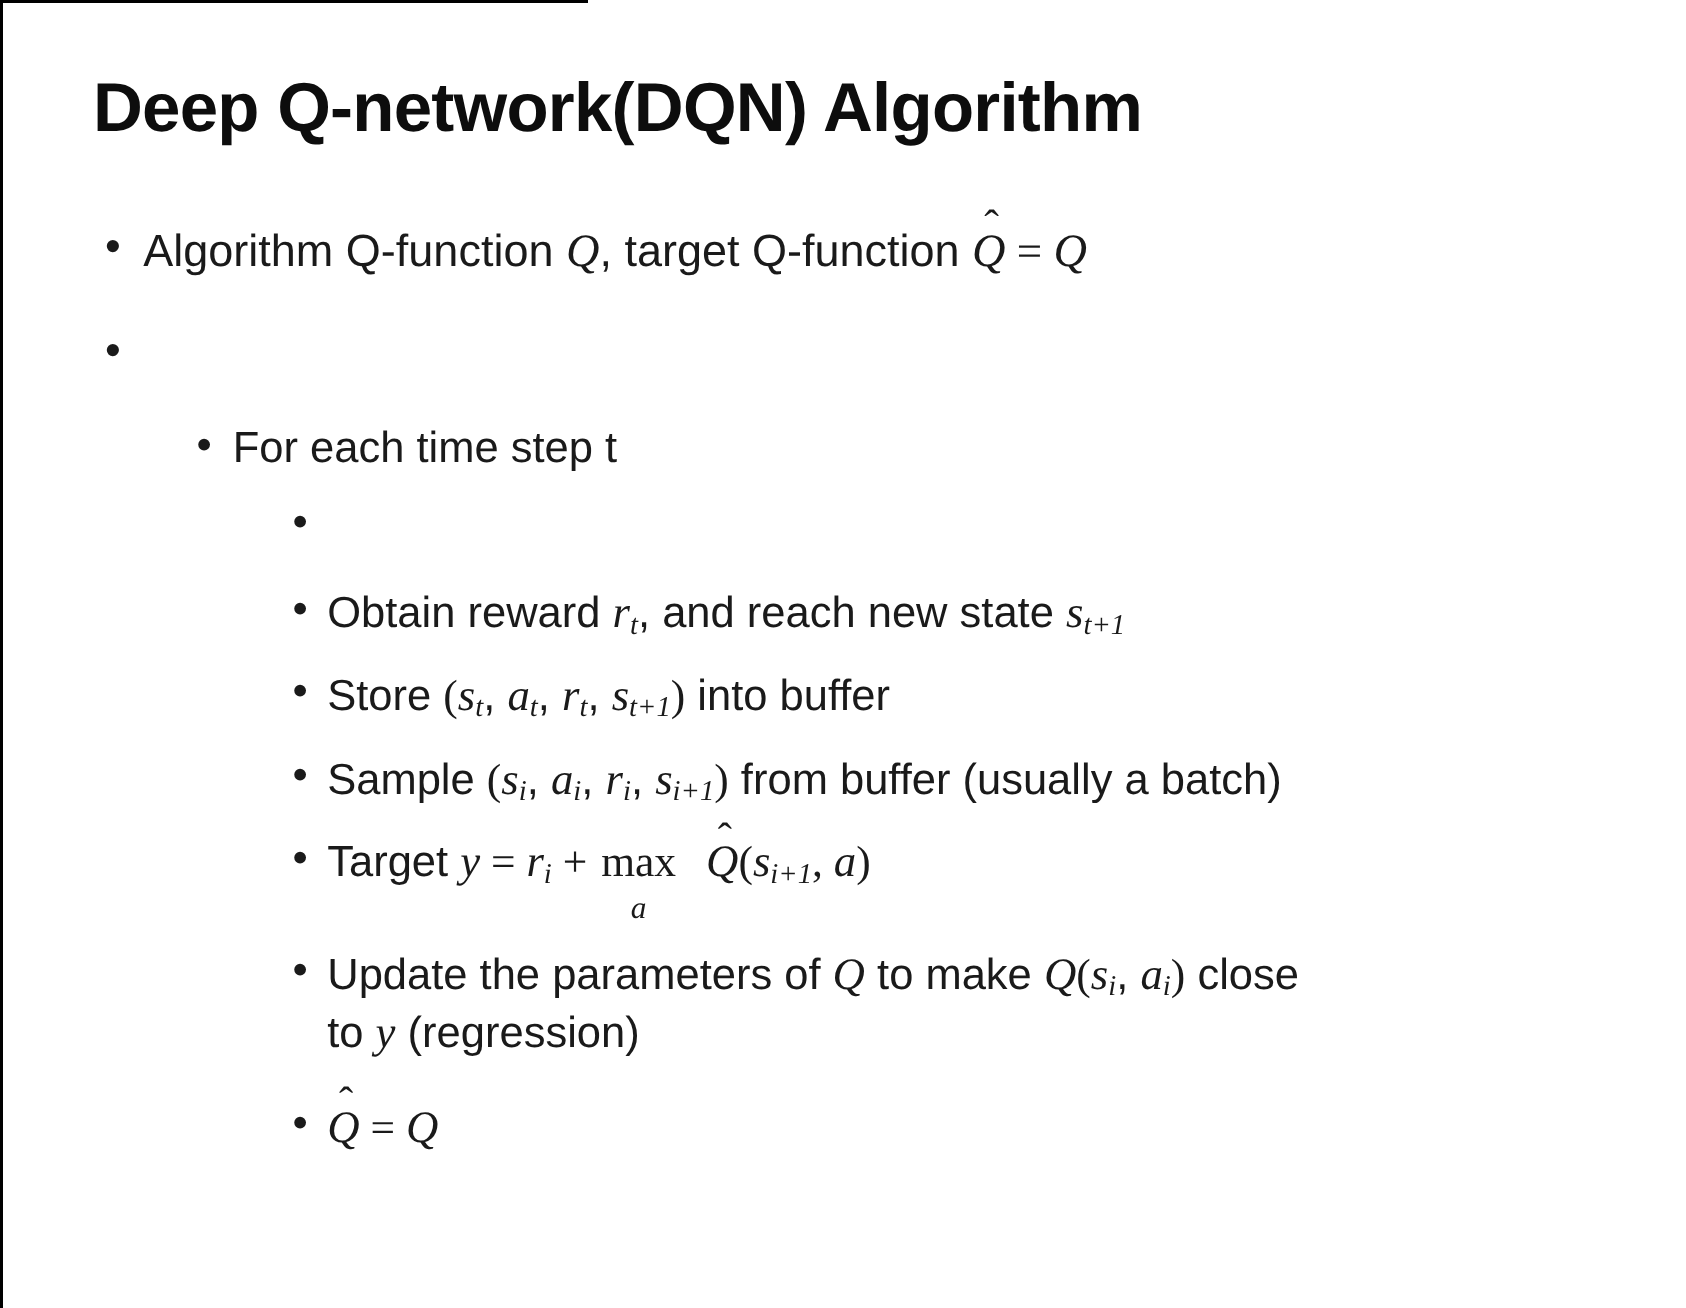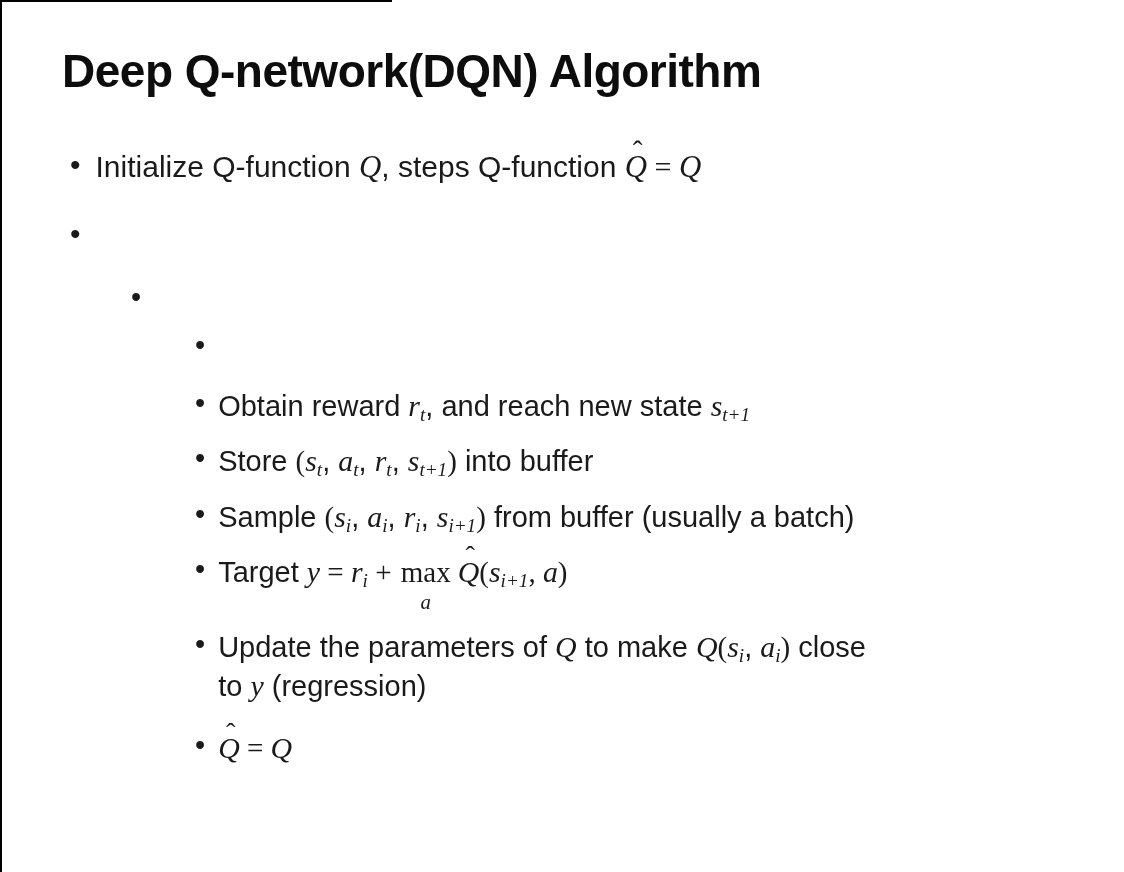--- a/index.html
+++ b/index.html
@@ -98,21 +98,21 @@
     left: 58%;
     top: -0.52em;
     transform: translateX(-50%);
     font-style: normal;
     font-size: 0.95em;
   }
   .seg-m {
     position: relative;
     display: inline-block;
     text-align: center;
-    margin: 0 7px 0 2px;
+    margin: 0 20px 0 2px;
     font-family: "Liberation Serif", serif;
   }
   .seg-m .op { font-style: normal; }
   .seg-m .under {
     position: absolute;
     top: 96%;
     left: 50%;
     transform: translateX(-50%);
     font-style: italic;
     font-size: 0.72em;
@@ -123,27 +123,28 @@
 
 <div class="slide">
   <div class="border-left"></div>
   <div class="border-top"></div>
 
   <h1 class="title">Deep Q-network(DQN) Algorithm</h1>
 
   <div class="bullets" id="bullet-list">
       <div class="bullet lvl1">
         <span class="marker">•</span>
-        <span class="content"><span class="seg-t">Initialize Q-function </span><span class="seg-v">Q</span><span class="seg-t">, steps Q-function </span><span class="seg-h"><span class="hat">ˆ</span>Q</span><span class="seg-u"> = </span><span class="seg-v">Q</span></span>
+        <span class="content"><span class="seg-t">Algorithm Q-function </span><span class="seg-v">Q</span><span class="seg-t">, target Q-function </span><span class="seg-h"><span class="hat">ˆ</span>Q</span><span class="seg-u"> = </span><span class="seg-v">Q</span></span>
       </div>
       <div class="bullet lvl1">
         <span class="marker">•</span>
       </div>
       <div class="bullet lvl2">
         <span class="marker">•</span>
+        <span class="content"><span class="seg-t">For each time step t</span></span>
       </div>
       <div class="bullet lvl3 has-br">
         <span class="marker">•</span>
       </div>
       <div class="bullet lvl3">
         <span class="marker">•</span>
         <span class="content"><span class="seg-t">Obtain reward </span><span class="seg-v">r</span><span class="seg-s">t</span><span class="seg-t">, and reach new state </span><span class="seg-v">s</span><span class="seg-s">t+1</span></span>
       </div>
       <div class="bullet lvl3">
         <span class="marker">•</span>

